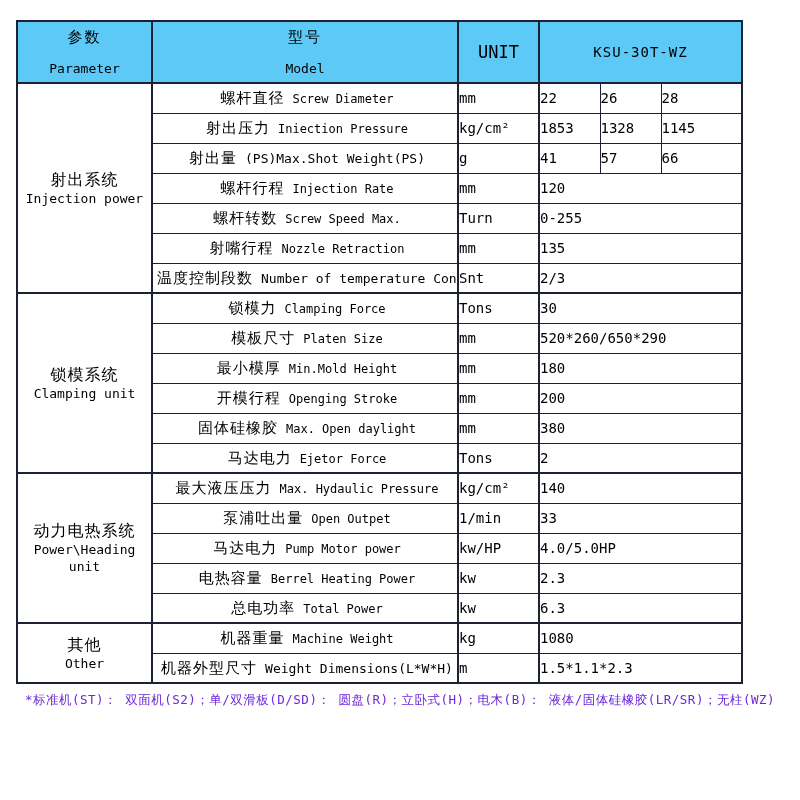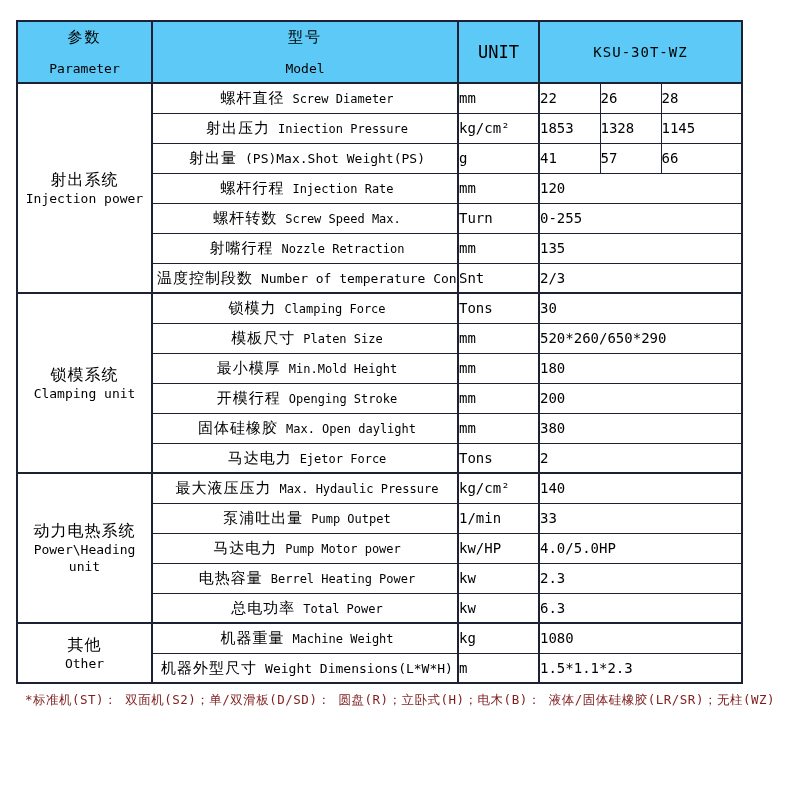--- a/index.html
+++ b/index.html
@@ -33,21 +33,21 @@
   .unit-head{font-size:17px;}
   .model-val{font-size:14px;letter-spacing:1px;}
   td.group-cell{text-align:center;vertical-align:middle;background:#ffffff;}
   td.group-cell .g-cn{font-size:16px;line-height:20px;letter-spacing:1px;}
   td.group-cell .g-en{font-size:13px;line-height:17px;white-space:normal;}
   td.param-cell{text-align:center;padding-left:4px;vertical-align:middle;}
   td.param-cell .cn{margin-right:8px;}
   td.unit-cell,td.value-cell{text-align:left;font-size:14px;vertical-align:middle;}
   .footnote{
     position:absolute;left:0;top:692px;width:800px;text-align:center;
-    font-size:12.5px;color:#7f1d1d;letter-spacing:0.5px;
+    font-size:12.5px;color:#6d28d9;letter-spacing:0.5px;
   }
   .watermark{
     position:absolute;right:14px;top:762px;
     font-size:13px;color:#9b9b9b;letter-spacing:3px;
   }
 </style>
 </head>
 <body>
 
 <div class="page">
@@ -158,21 +158,21 @@
         <tr class="group-start">
           <td class="group-cell" rowspan="5">
             <div class="g-cn">动力电热系统</div>
             <div class="g-en">Power\Heading unit</div>
           </td>
           <td class="param-cell"><span class="cn">最大液压压力</span><span class="en">Max. Hydaulic Pressure</span></td>
           <td class="unit-cell">kg/cm²</td>
           <td class="value-cell" colspan="3">140</td>
         </tr>
         <tr>
-          <td class="param-cell"><span class="cn">泵浦吐出量</span><span class="en">Pump Outpet</span></td>
+          <td class="param-cell"><span class="cn">泵浦吐出量</span><span class="en">Open Outpet</span></td>
           <td class="unit-cell">1/min</td>
           <td class="value-cell" colspan="3">33</td>
         </tr>
         <tr>
           <td class="param-cell"><span class="cn">马达电力</span><span class="en">Pump Motor power</span></td>
           <td class="unit-cell">kw/HP</td>
           <td class="value-cell" colspan="3">4.0/5.0HP</td>
         </tr>
         <tr>
           <td class="param-cell"><span class="cn">电热容量</span><span class="en">Berrel Heating Power</span></td>

